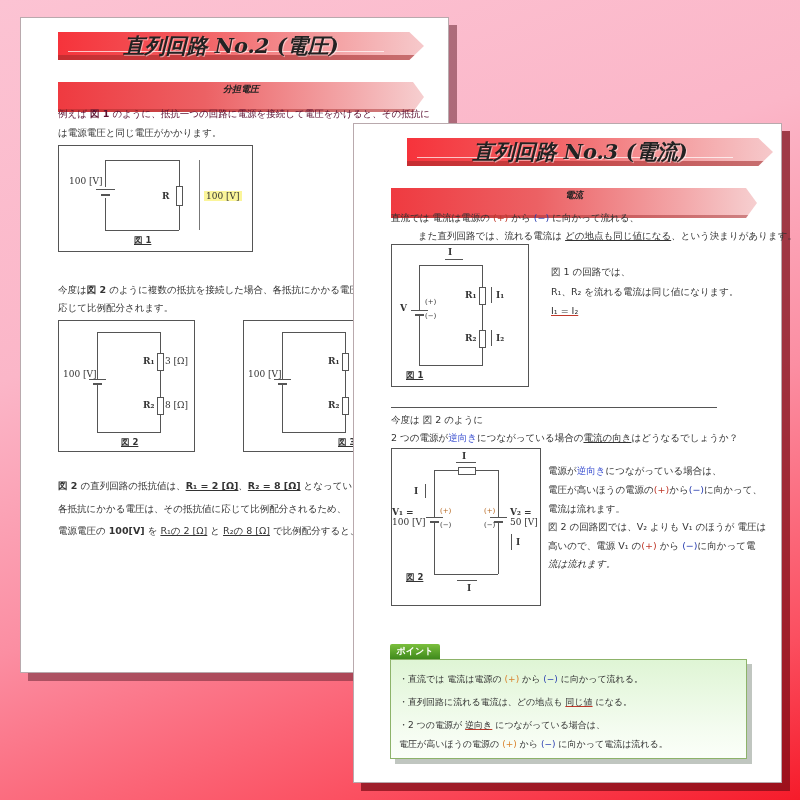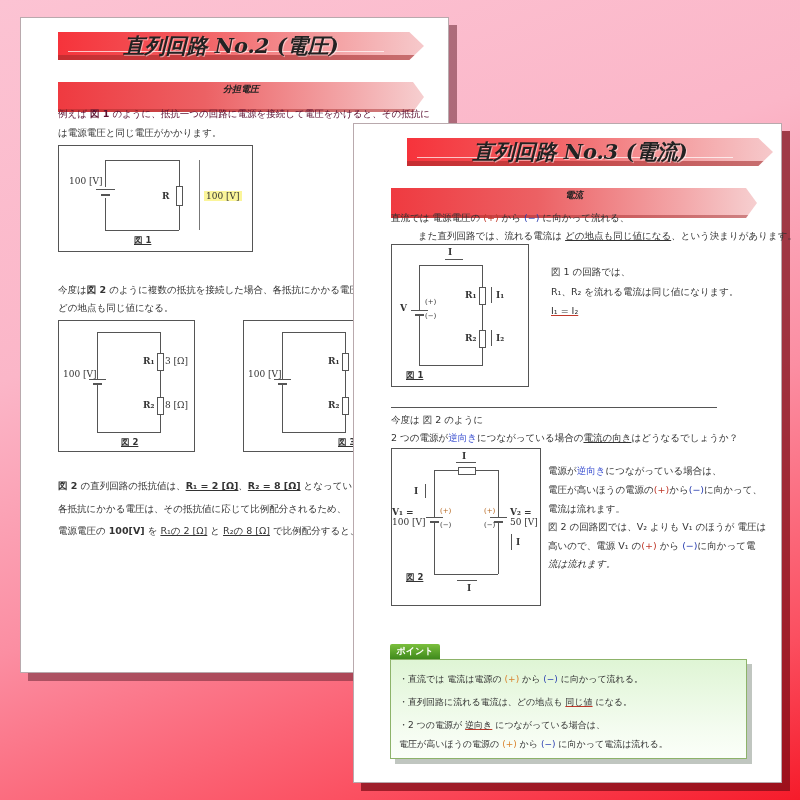--- a/index.html
+++ b/index.html
@@ -99,21 +99,21 @@
     <div class="wire" style="left:140px; top:14px; width:1px; height:70px; background:#777;"></div>
     <div class="lbl" style="left:10px; top:30px;">100 [V]</div>
     <div class="lbl" style="left:103px; top:45px; font-weight:bold;">R</div>
     <div class="lbl yellow" style="left:145px; top:45px;">100 [V]</div>
     <div class="cap" style="left:75px; top:89px;">図 1</div>
   </div>
 
   <div class="txt" style="left:37px; top:262px;">
     <span>今度は</span><span class="b">図 2</span><span> のように複数の抵抗を接続した場合、各抵抗にかかる電圧は</span>
   </div>
-  <div class="txt" style="left:37px; top:280px;">どの地点も同じ値になる。</div>
+  <div class="txt" style="left:37px; top:280px;">応じて比例配分されます。</div>
 
   <div class="fig" style="left:37px; top:302px; width:135px; height:130px;">
     <div class="wire" style="left:38px; top:11px; width:64px; height:1px;"></div>
     <div class="wire" style="left:38px; top:111px; width:64px; height:1px;"></div>
     <div class="wire" style="left:38px; top:11px; width:1px; height:47px;"></div>
     <div class="wire" style="left:38px; top:64px; width:1px; height:47px;"></div>
     <div class="wire" style="left:30px; top:58px; width:17px; height:1px;"></div>
     <div class="wire" style="left:34px; top:62px; width:9px; height:2px;"></div>
     <div class="wire" style="left:101px; top:11px; width:1px; height:100px;"></div>
     <div class="res" style="left:98px; top:32px; width:5px; height:16px;"></div>
@@ -154,21 +154,21 @@
 <div class="page" id="page2">
   <div class="banner" style="left:37px; top:14px; width:366px;margin-left:16px;">
     <div class="hl"></div>
     <div class="banner-title">直列回路 No.3 (電流)</div>
   </div>
   <div class="subbanner" style="left:37px; top:64px; width:366px;">
     <div class="subbanner-title">電流</div>
   </div>
 
   <div class="txt" style="left:37px; top:84px;">
-    <span>直流では  電源電圧の </span><span class="plus">(+)</span><span> から </span><span class="minus">(−)</span><span> に向かって流れる、</span>
+    <span>直流では  電流は電源の </span><span class="plus">(+)</span><span> から </span><span class="minus">(−)</span><span> に向かって流れる、</span>
   </div>
   <div class="txt" style="left:37px; top:102px;margin-left:27px;">
     <span>また直列回路では、流れる電流は </span><span class="u">どの地点も同じ値になる</span><span>、という決まりがあります。</span>
   </div>
 
   <div class="fig" style="left:37px; top:120px; width:136px; height:141px;">
     <div class="wire" style="left:27px; top:20px; width:64px; height:1px;"></div>
     <div class="wire" style="left:27px; top:120px; width:64px; height:1px;"></div>
     <div class="wire" style="left:27px; top:20px; width:1px; height:45px;"></div>
     <div class="wire" style="left:27px; top:71px; width:1px; height:49px;"></div>

